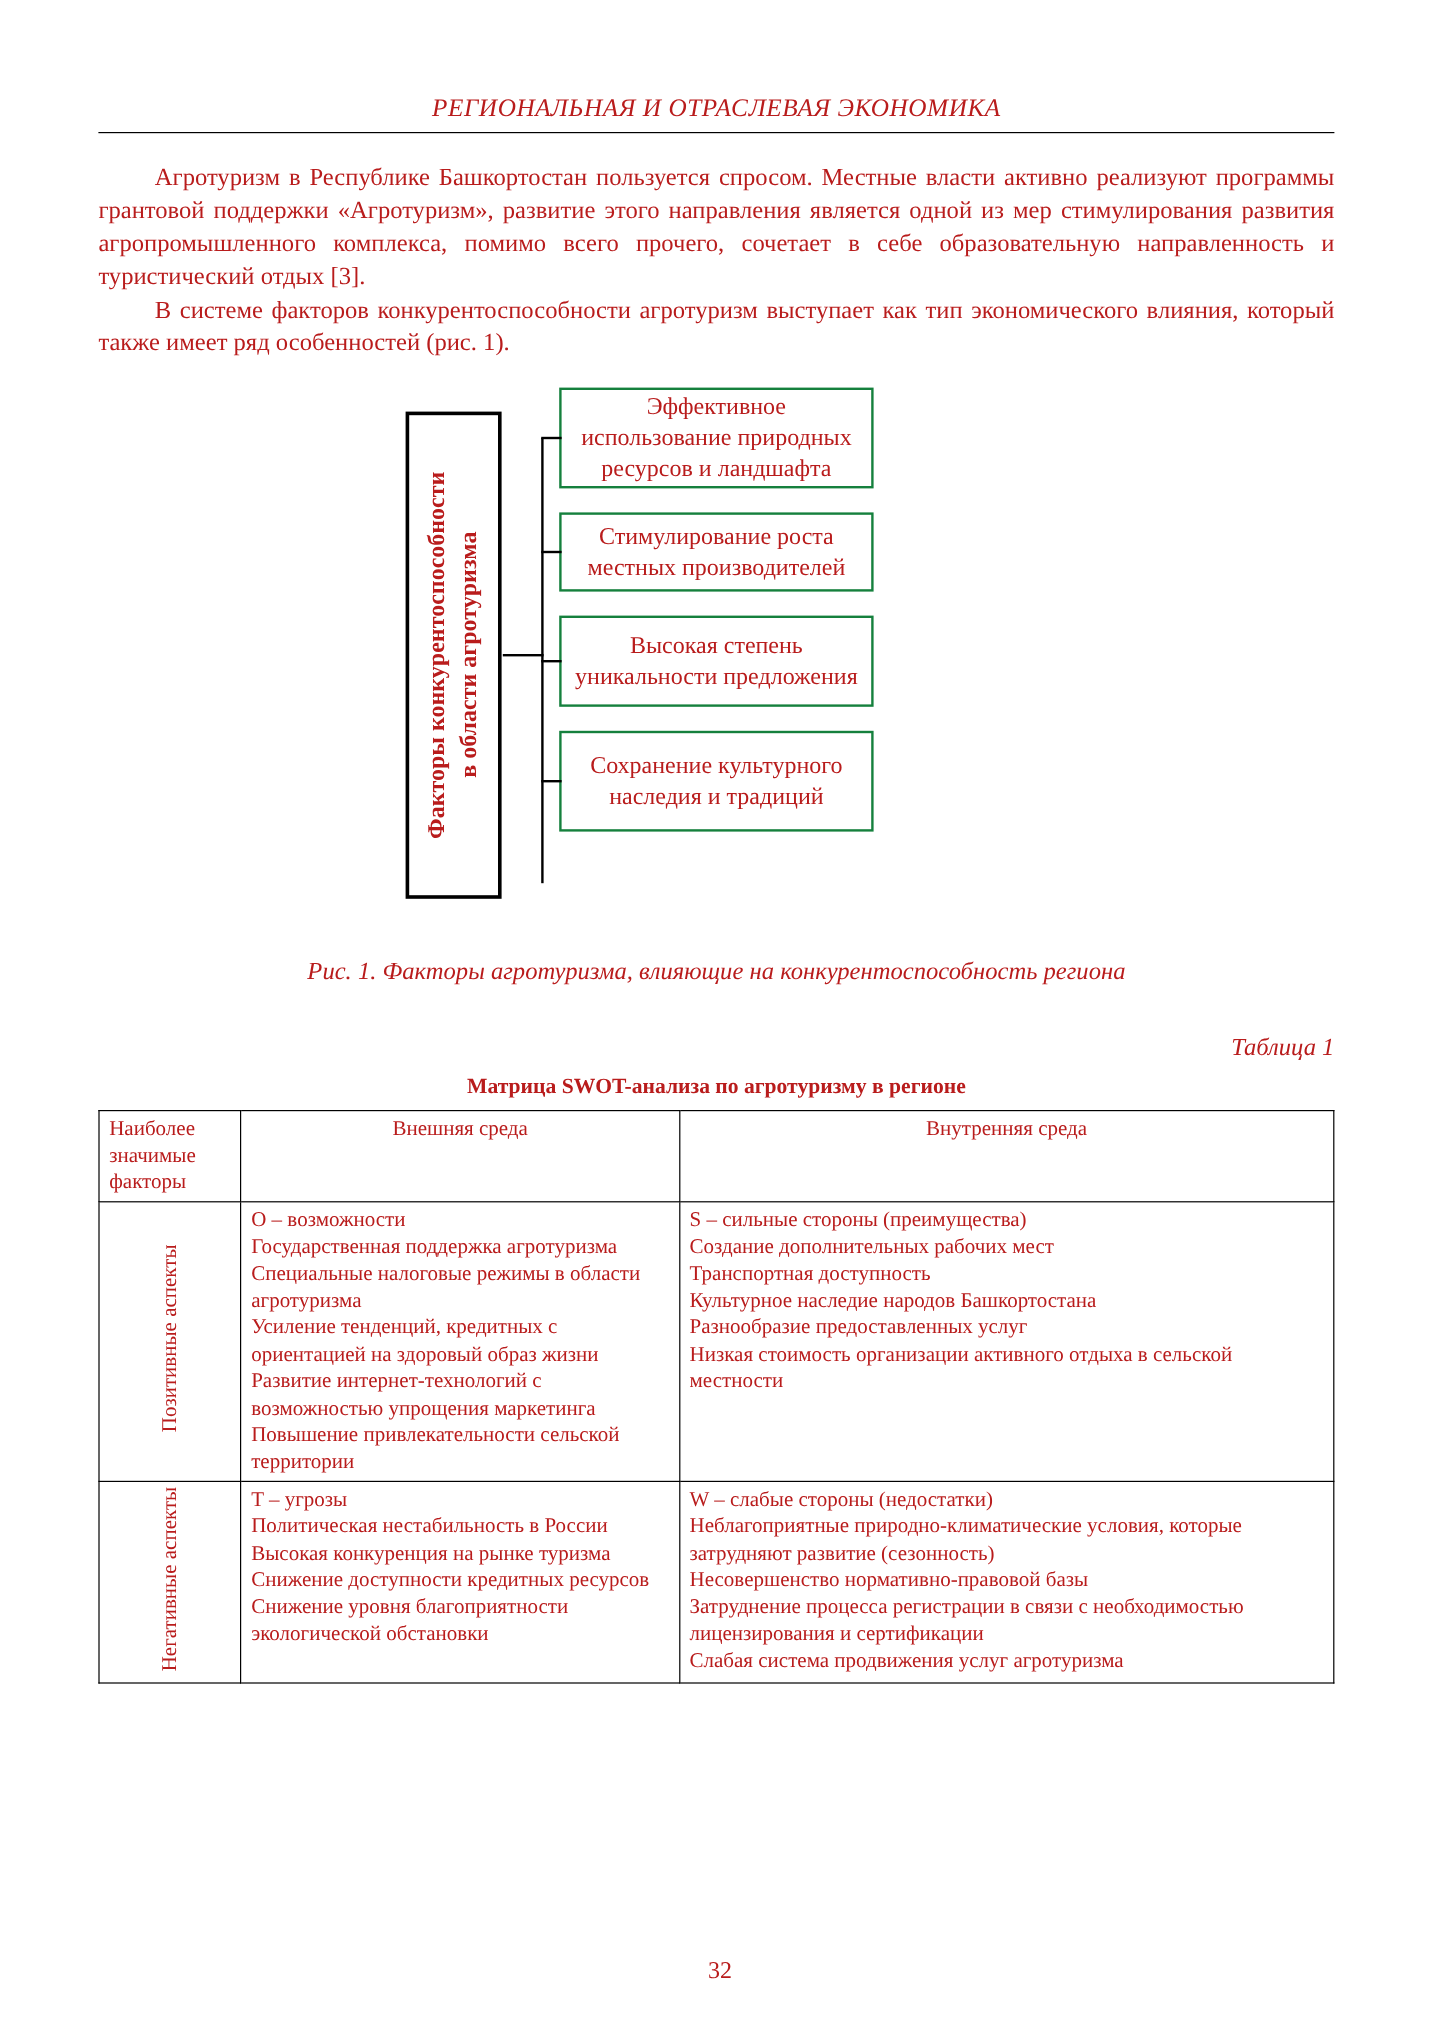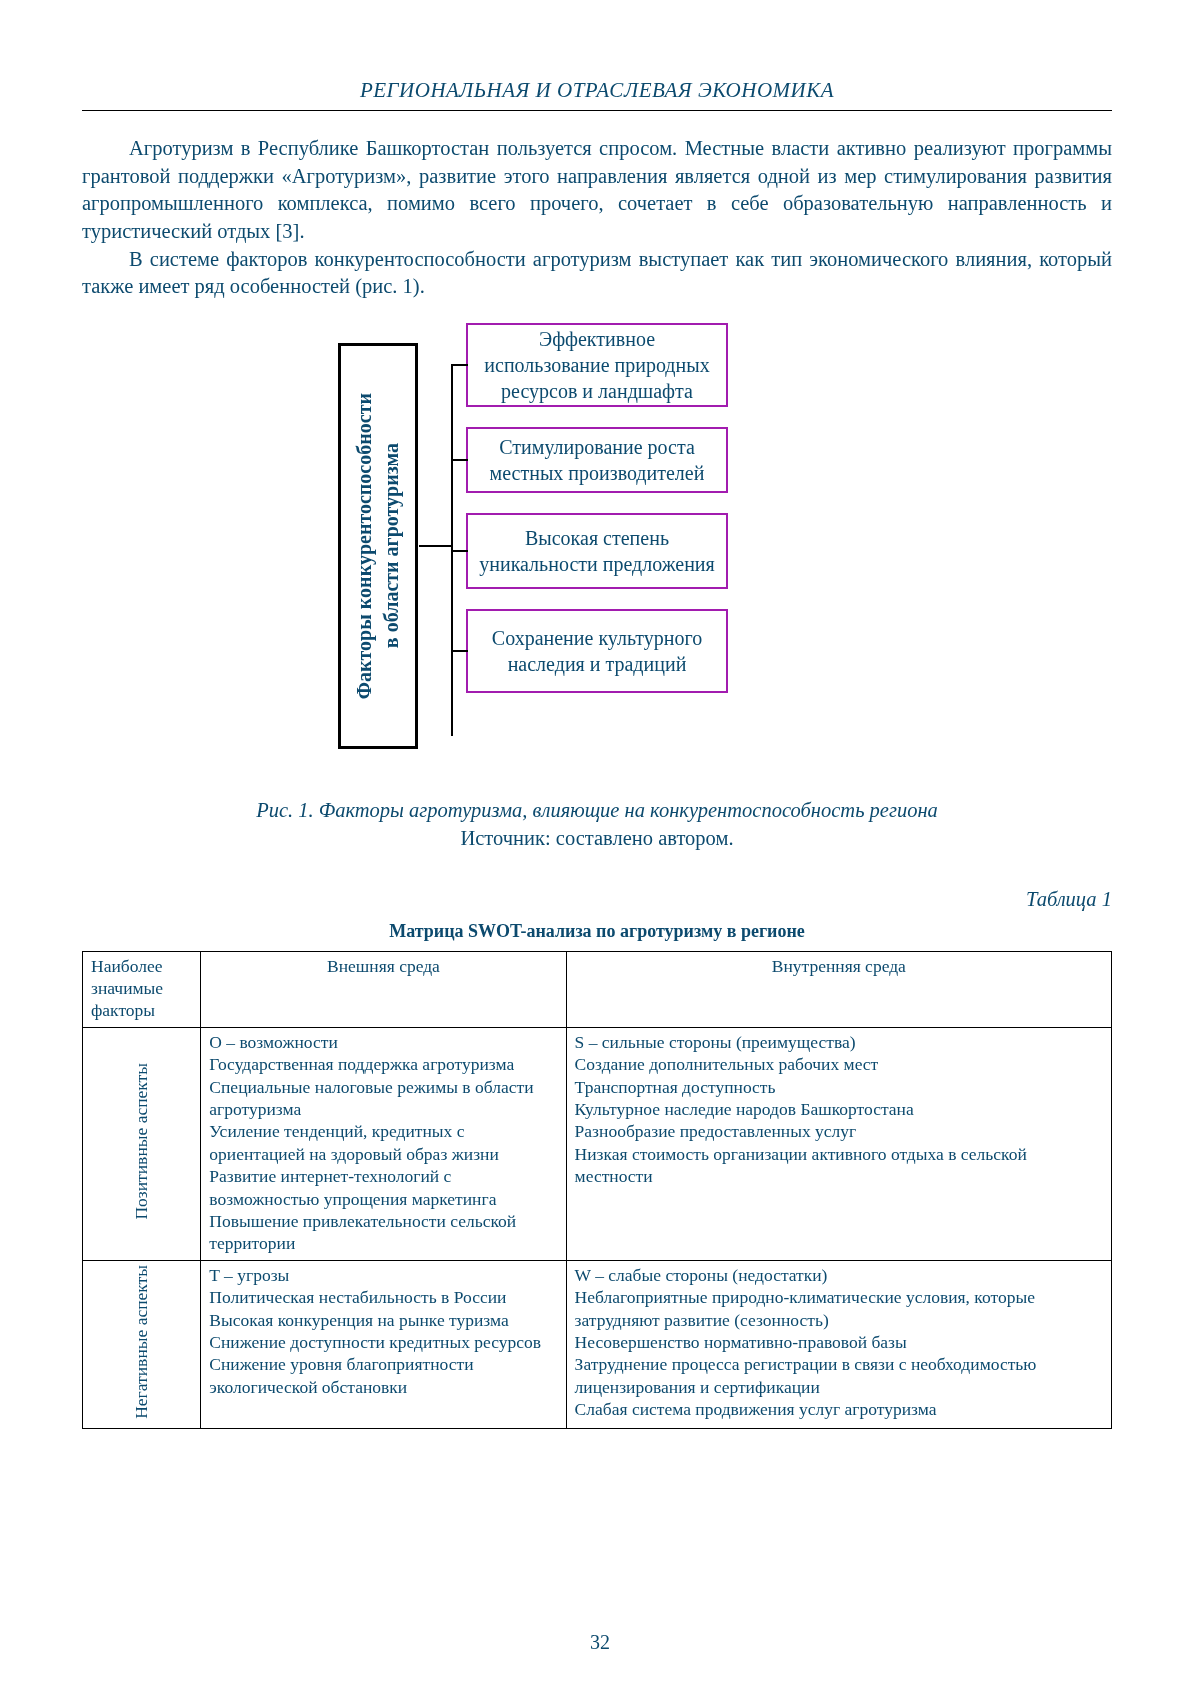--- a/index.html
+++ b/index.html
@@ -3,21 +3,21 @@
 <meta charset="utf-8">
 <style>
   * { margin: 0; padding: 0; box-sizing: border-box; }
   html, body { background: #ffffff; }
   .page {
     position: relative;
     width: 1200px;
     height: 1698px;
     margin: 0 auto;
     background: #ffffff;
-    color: #0c4a6e;
+    color: #b91c1c;
     font-family: "Liberation Serif", "DejaVu Serif", serif;
     padding: 78px 88px 0 82px;
     overflow: hidden;
   }
 
   
   .running-head {
     text-align: center;
     font-style: italic;
     font-size: 21px;
@@ -63,21 +63,21 @@
     width: 34px; height: 2px; background: #000;
   }
 
   .factor-col {
     position: absolute; left: 128px; top: 0;
     width: 262px;
     display: flex; flex-direction: column; gap: 20px;
   }
   .factor-box {
     position: relative;
-    border: 2px solid #a21caf;
+    border: 2px solid #15803d;
     display: flex; align-items: center; justify-content: center;
     text-align: center;
     font-size: 20px; line-height: 1.3;
     padding: 4px 10px;
   }
   .factor-box::before {
     content: "";
     position: absolute; left: -17px; top: 50%;
     width: 17px; height: 2px; margin-top: -1px;
     background: #000;
@@ -175,21 +175,20 @@
             <span>Высокая степень уникальности предложения</span>
           </div>
         <div class="factor-box">
             <span>Сохранение культурного наследия и традиций</span>
           </div>
       </div>
     </div>
   </div>
 
   <div class="fig-caption">Рис. 1. Факторы агротуризма, влияющие на конкурентоспособность региона</div>
-  <div class="fig-source">Источник: составлено автором.</div>
 
   <div class="table-label">Таблица 1</div>
   <div class="table-title">Матрица SWOT-анализа по агротуризму в регионе</div>
 
   <table class="swot">
     <colgroup>
         <col class="c1">
         <col class="c2">
         <col class="c3">
       </colgroup>

